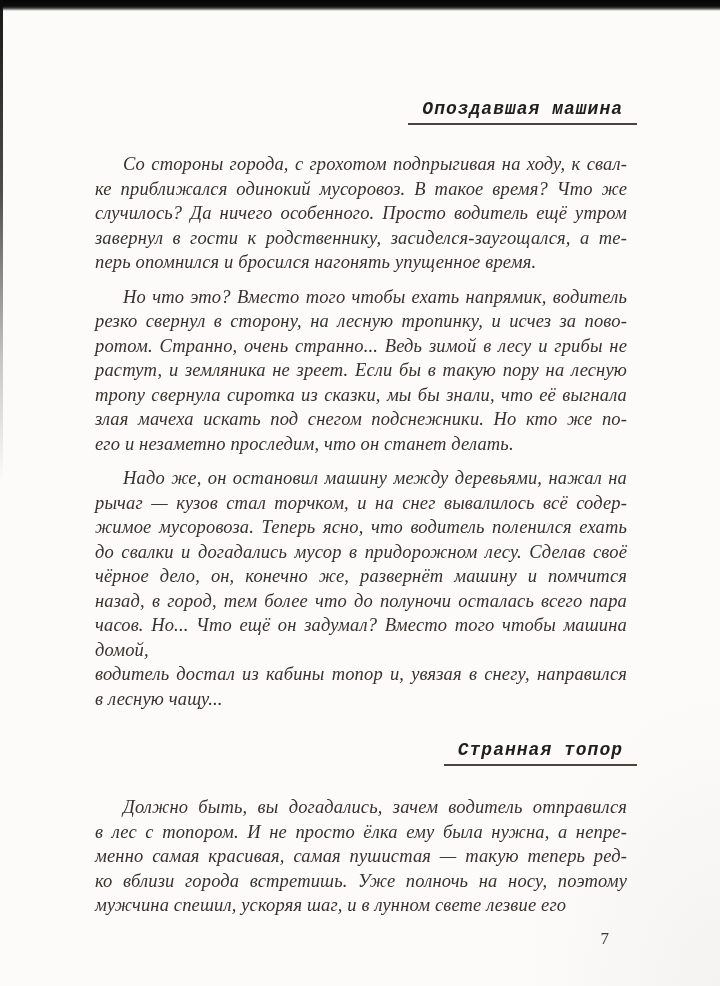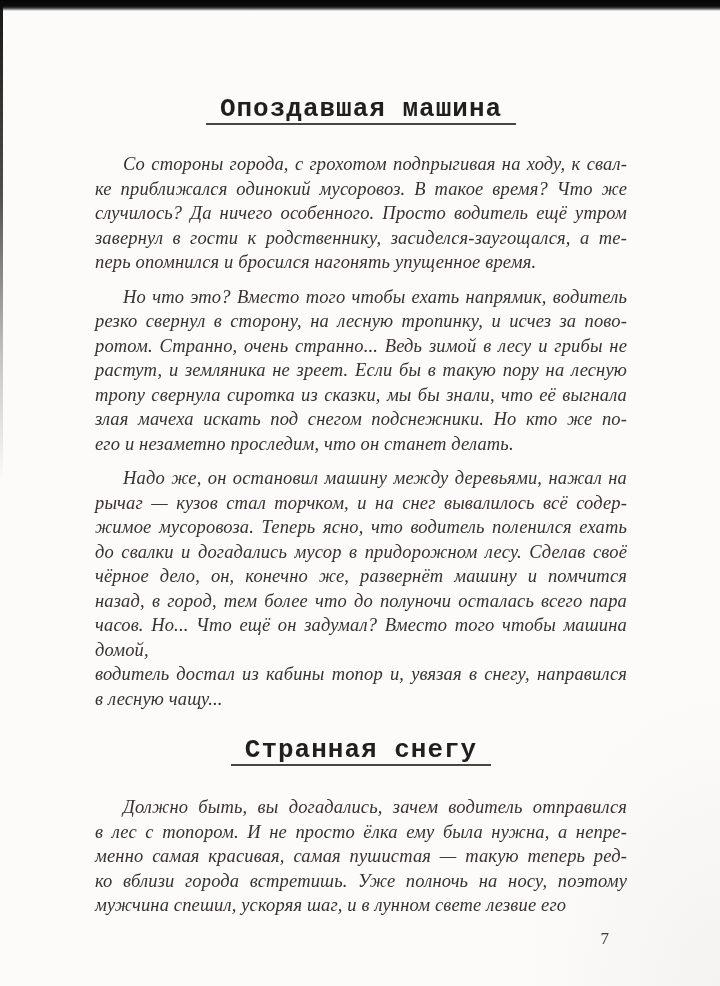--- a/index.html
+++ b/index.html
@@ -39,27 +39,28 @@
   
   .text-block {
     position: absolute;
     left: 85px;
     top: 0;
     width: 552px;
     z-index: 2;
     color: #36322d;
   }
   .section-heading {
-    text-align: center;
+    text-align: right;
     font-family: "Liberation Mono", "DejaVu Sans Mono", monospace;
     font-weight: bold;
-    font-size: 26px;
+    font-size: 18px;
     line-height: 24px;
     letter-spacing: 1px;
     color: #211f1c;
+    font-style: italic;
   }
   .section-heading .underlined {
     display: inline-block;
     padding: 0 14px 2px 14px;
     border-bottom: 2px solid #4a453f;
   }
   .heading-1 { margin: 97px 0 27px 0; }
   .heading-2 { margin: 27px 0 29px 0; }
   .paragraph { margin: 10px; font-style: italic; }
   .line {
@@ -112,21 +113,21 @@
         <div class="line para-first">Надо же, он остановил машину между деревьями, нажал на</div>
         <div class="line">рычаг — кузов стал торчком, и на снег вывалилось всё содер-</div>
         <div class="line">жимое мусоровоза. Теперь ясно, что водитель поленился ехать</div>
         <div class="line">до свалки и догадались мусор в придорожном лесу. Сделав своё</div>
         <div class="line">чёрное дело, он, конечно же, развернёт машину и помчится</div>
         <div class="line">назад, в город, тем более что до полуночи осталась всего пара</div>
         <div class="line">часов. Но... Что ещё он задумал? Вместо того чтобы машина домой,</div>
         <div class="line">водитель достал из кабины топор и, увязая в снегу, направился</div>
         <div class="line para-end">в лесную чащу...</div>
       </div>
-      <div class="section-heading heading-2"><span class="underlined">Странная снегу</span></div>
+      <div class="section-heading heading-2"><span class="underlined">Странная топор</span></div>
       <div class="paragraph">
         <div class="line para-first">Должно быть, вы догадались, зачем водитель отправился</div>
         <div class="line">в лес с топором. И не просто ёлка ему была нужна, а непре-</div>
         <div class="line">менно самая красивая, самая пушистая — такую теперь ред-</div>
         <div class="line">ко вблизи города встретишь. Уже полночь на носу, поэтому</div>
         <div class="line para-end">мужчина спешил, ускоряя шаг, и в лунном свете лезвие его</div>
       </div>
     </div>
   <div class="page-number">7</div>
 </main>

